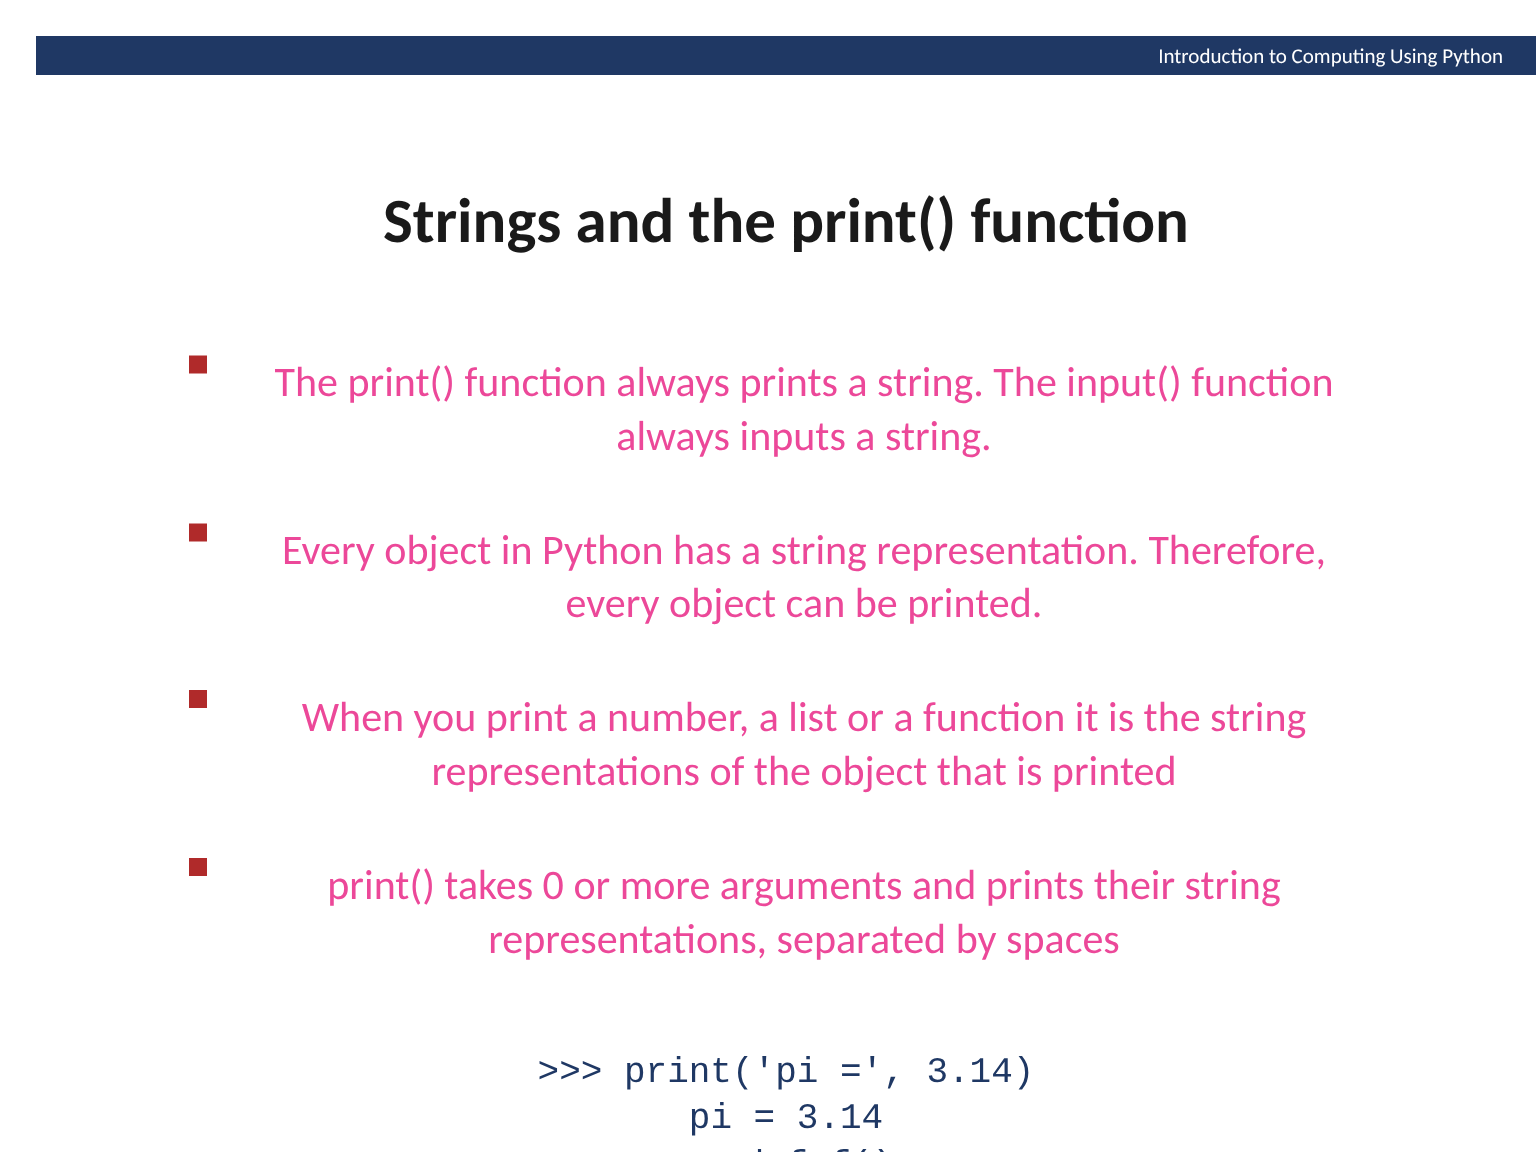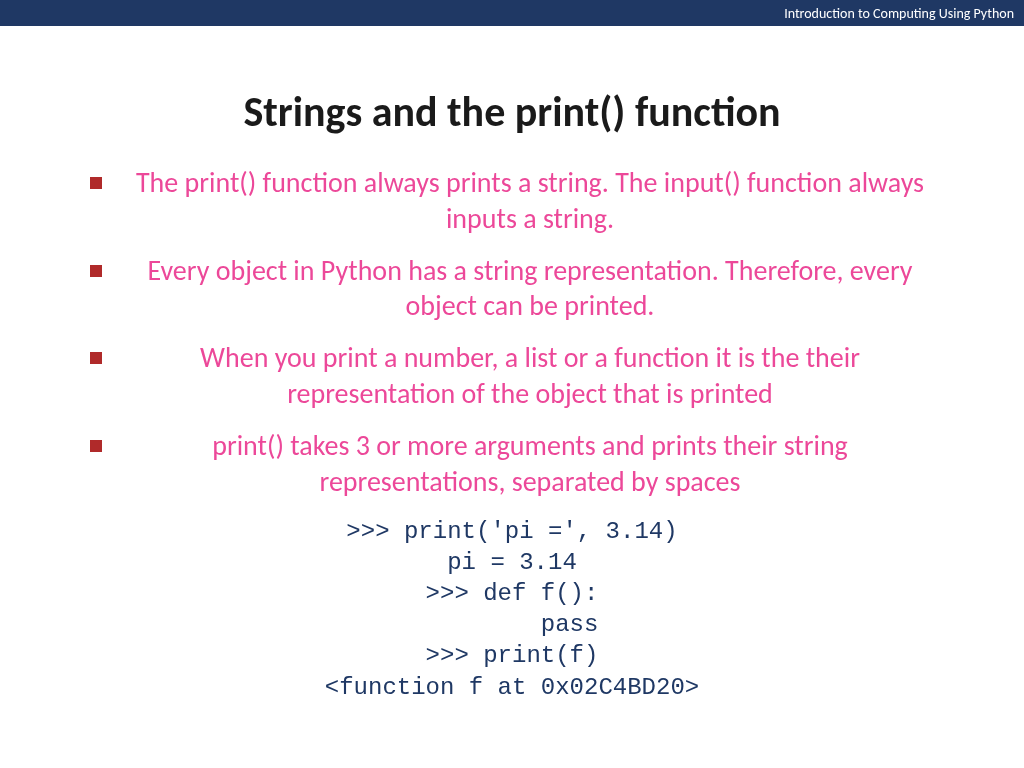--- a/index.html
+++ b/index.html
@@ -1,15 +1,15 @@
 <!DOCTYPE html>
 <html><head>
 <meta charset="utf-8">
 <style>
-  * { margin: 0; padding: 0; box-sizing: border-box; }
+  * { margin: 0; padding: 12px; box-sizing: border-box; }
   html, body { width: 1024px; height: 768px; font-family: Calibri, 'Segoe UI', Arial, sans-serif; background: #fff; overflow: hidden; }
   .header-bar {
     background: #1f3864;
     color: #fff;
     height: 26px;
     width: 100%;
     display: flex;
     justify-content: flex-end;
     align-items: center;
     padding-right: 10px;
@@ -59,22 +59,22 @@
 
 <div class="header-bar">
   <span>Introduction to Computing Using Python</span>
 </div>
 
 <div class="content">
   <h1 class="title">Strings and the print() function</h1>
   <ul class="bullets">
     <li>The print() function always prints a string. The input() function always inputs a string.</li>
     <li>Every object in Python has a string representation. Therefore, every object can be printed.</li>
-    <li>When you print a number, a list or a function it is the their representation of the object that is printed</li>
-    <li>print() takes 3 or more arguments and prints their string representations, separated by spaces</li>
+    <li>When you print a number, a list or a function it is the string representations of the object that is printed</li>
+    <li>print() takes 0 or more arguments and prints their string representations, separated by spaces</li>
   </ul>
   <div class="code-block">&gt;&gt;&gt; print('pi =', 3.14)
 pi = 3.14
 &gt;&gt;&gt; def f():
         pass
 &gt;&gt;&gt; print(f)
 &lt;function f at 0x02C4BD20&gt;</div>
 </div>
 
 </body></html>

